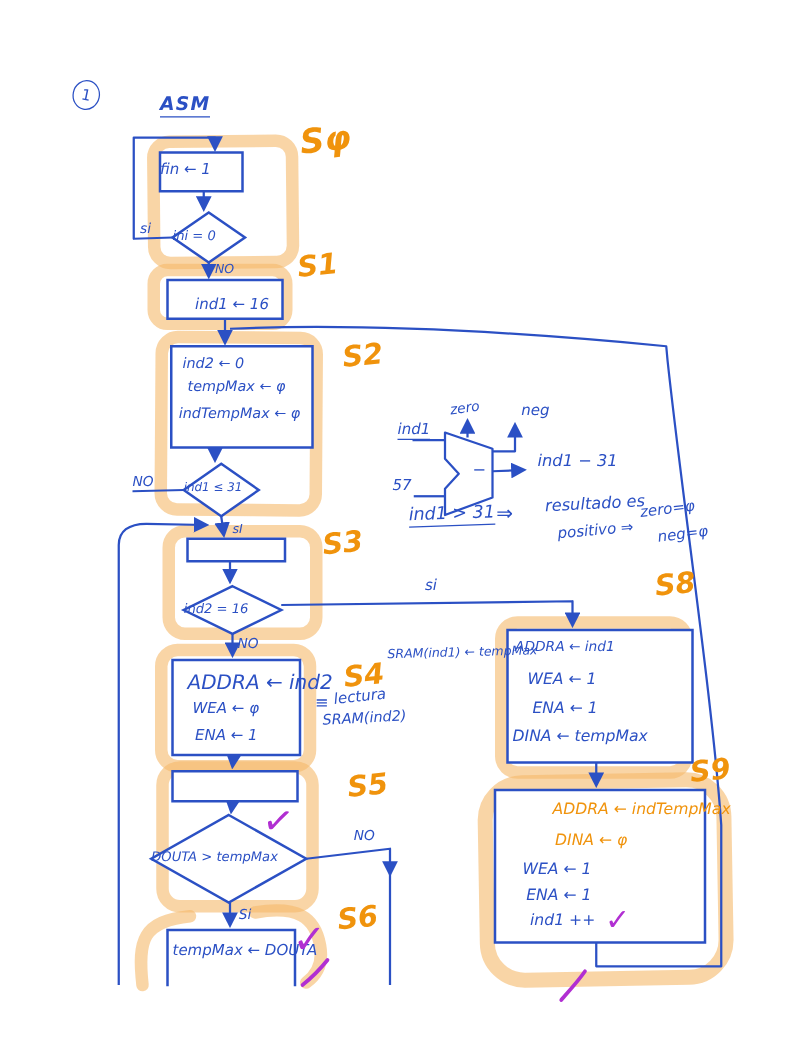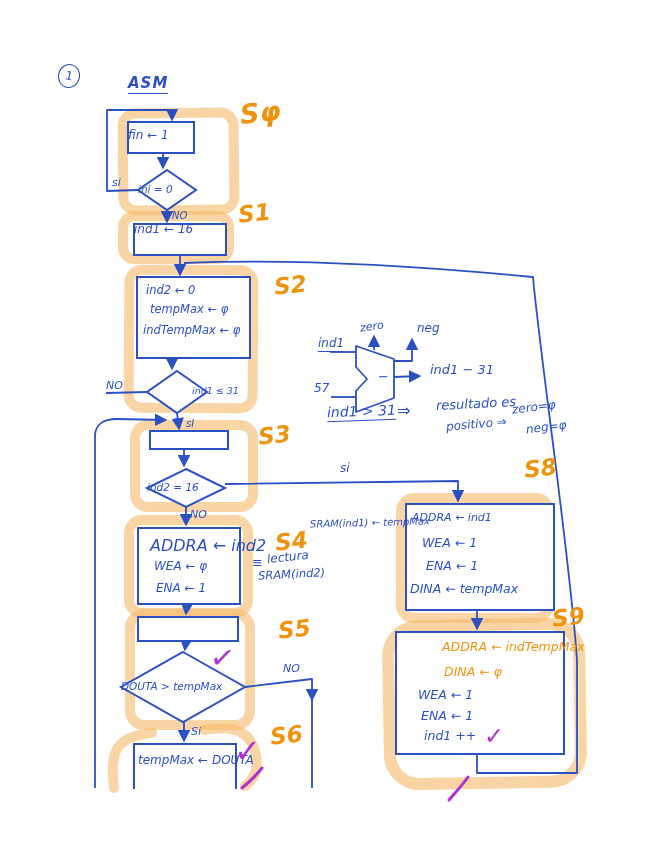--- a/index.html
+++ b/index.html
@@ -91,25 +91,25 @@
     <path d="M262,768 C254,778 247,784 242,788"></path>
     <path d="M468,777 C461,787 453,795 449,800"></path>
   </g>
 </svg>
 
 <div class="pnum" style="left:58px;top:64px;">1</div>
 <div class="txt under" style="left:128px;top:75px;font-size:15px;font-weight:bold;letter-spacing:1px;">ASM</div>
 
 <div class="txt ctr" style="left:128px;top:129px;width:66px;font-size:12px;">fin ← 1</div>
 <div class="txt ctr" style="left:138px;top:184px;width:58px;font-size:10.5px;">ini = 0</div>
-<div class="txt ctr" style="left:134px;top:223px;width:92px;font-size:12px;">ind1 ← 16</div>
+<div class="txt ctr" style="left:134px;top:237px;width:92px;font-size:12px;padding-left:22px;">ind1 ← 16</div>
 <div class="txt" style="left:146px;top:284px;font-size:11.5px;">ind2 ← 0</div>
 <div class="txt" style="left:150px;top:303px;font-size:11.5px;text-align:right;">tempMax ← φ</div>
 <div class="txt" style="left:143px;top:324px;font-size:11.5px;">indTempMax ← φ</div>
-<div class="txt ctr" style="left:147px;top:386px;width:60px;font-size:9.5px;margin-left:45px;">ind1 ≤ 31</div>
+<div class="txt ctr" style="left:147px;top:386px;width:60px;font-size:9.5px;">ind1 ≤ 31</div>
 <div class="txt ctr" style="left:147px;top:482px;width:78px;font-size:10.5px;font-style:italic;">ind2 = 16</div>
 <div class="txt" style="left:150px;top:537px;font-size:16px;">ADDRA ← ind2</div>
 <div class="txt" style="left:154px;top:560px;font-size:12px;">WEA ← φ</div>
 <div class="txt" style="left:156px;top:582px;font-size:12px;">ENA ← 1</div>
 <div class="txt ctr" style="left:121px;top:681px;width:124px;font-size:10.5px;">DOUTA &gt; tempMax</div>
 <div class="txt" style="left:138px;top:754px;font-size:12px;">tempMax ← DOUTA</div>
 <div class="txt" style="left:412px;top:512px;font-size:11px;">ADDRA ← ind1</div>
 <div class="txt" style="left:422px;top:536px;font-size:12.5px;">WEA ← 1</div>
 <div class="txt" style="left:426px;top:559px;font-size:12.5px;">ENA ← 1</div>
 <div class="txt" style="left:410px;top:582px;font-size:12.5px;">DINA ← tempMax</div>

